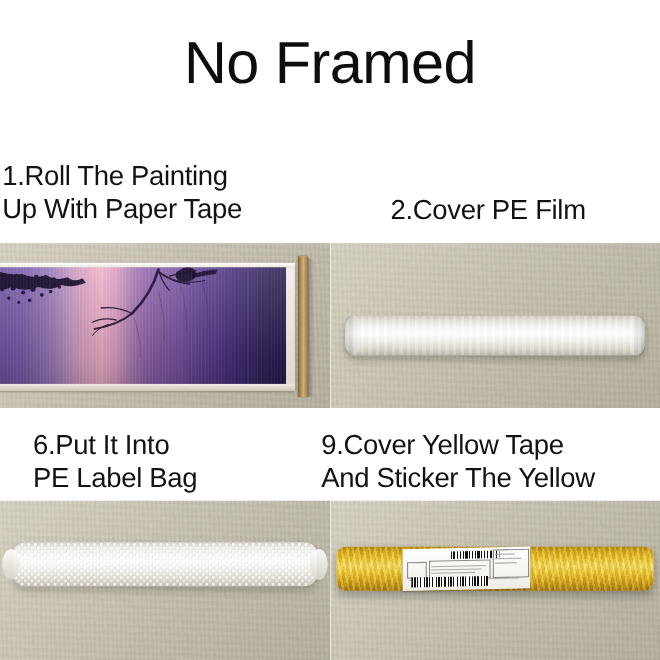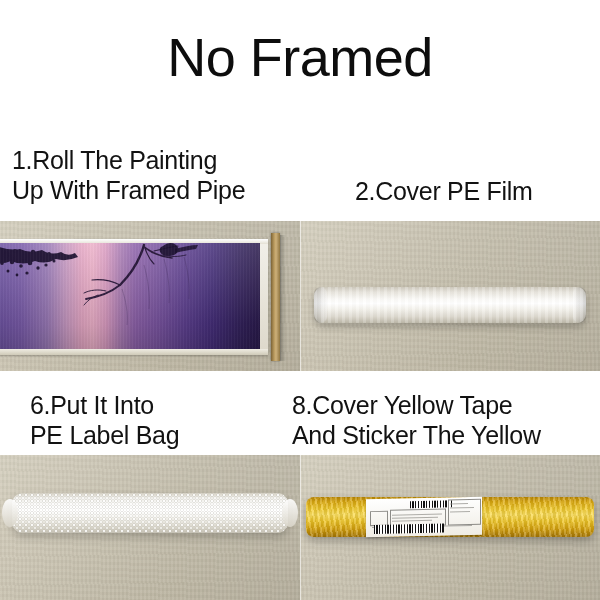--- a/index.html
+++ b/index.html
@@ -27,21 +27,21 @@
 
   
   .caption{
     position:absolute;
     font-size:25px;line-height:30px;
     color:#121212;
     font-weight:400;
     white-space:nowrap;
     letter-spacing:-0.3px;
   }
-  .cap1{left:12px;  top:145px;}
+  .cap1{left:2px;  top:145px;}
   .cap2{left:355px;top:176px;}
   .cap3{left:30px; top:390px;}
   .cap4{left:292px;top:390px;}
   .caption .ln{display:block;}
 
   
   .photo{position:absolute;overflow:hidden;}
   .p1{left:0px;  top:221px;width:300px;height:150px;}
   .p2{left:300px;top:221px;width:300px;height:150px;}
   .p3{left:0px;  top:455px;width:300px;height:145px;}
@@ -210,34 +210,34 @@
 </style>
 </head>
 <body>
 
 <div class="page">
 
   <div class="title">No Framed</div>
 
   <div class="caption cap1">
     <span class="ln">1.Roll The Painting</span>
-    <span class="ln">Up With Framed Pipe</span>
+    <span class="ln">Up With Paper Tape</span>
   </div>
 
   <div class="caption cap2">
     <span class="ln">2.Cover PE Film</span>
   </div>
 
   <div class="caption cap3">
     <span class="ln">6.Put It Into</span>
     <span class="ln">PE Label Bag</span>
   </div>
 
   <div class="caption cap4">
-    <span class="ln">8.Cover Yellow Tape</span>
+    <span class="ln">9.Cover Yellow Tape</span>
     <span class="ln">And Sticker The Yellow</span>
   </div>
 
   <div class="photo p1">
     <div class="beige"></div>
     <div class="canvasframe">
       <div class="canvas-top-edge"></div>
       <div class="painting">
         <svg class="branchart" viewBox="0 0 266 108" preserveAspectRatio="none">
           <g fill="#1d1230" opacity="0.92">

